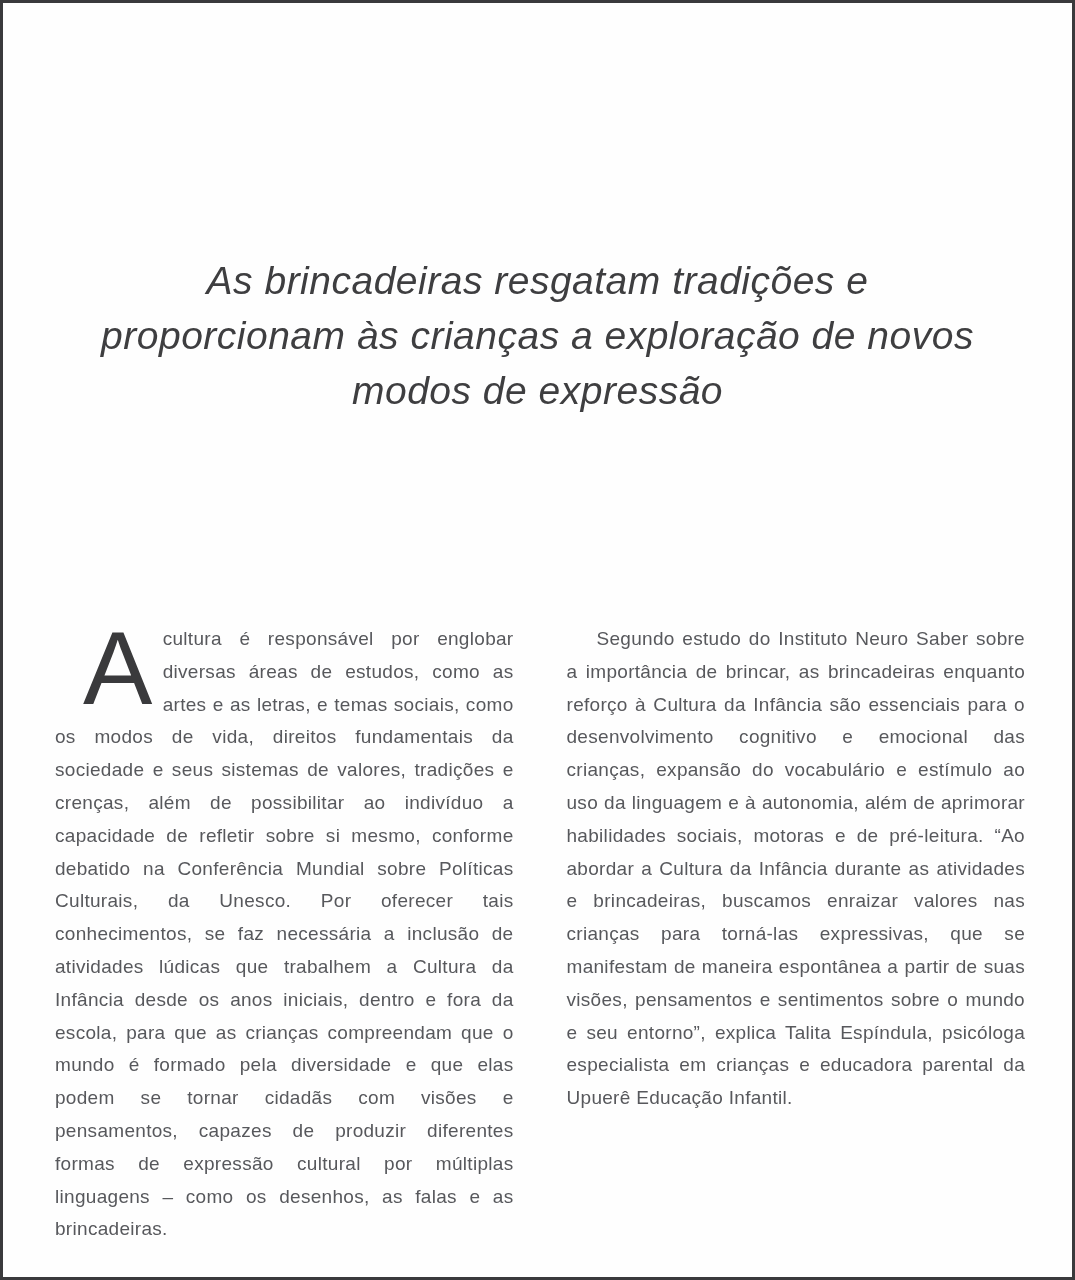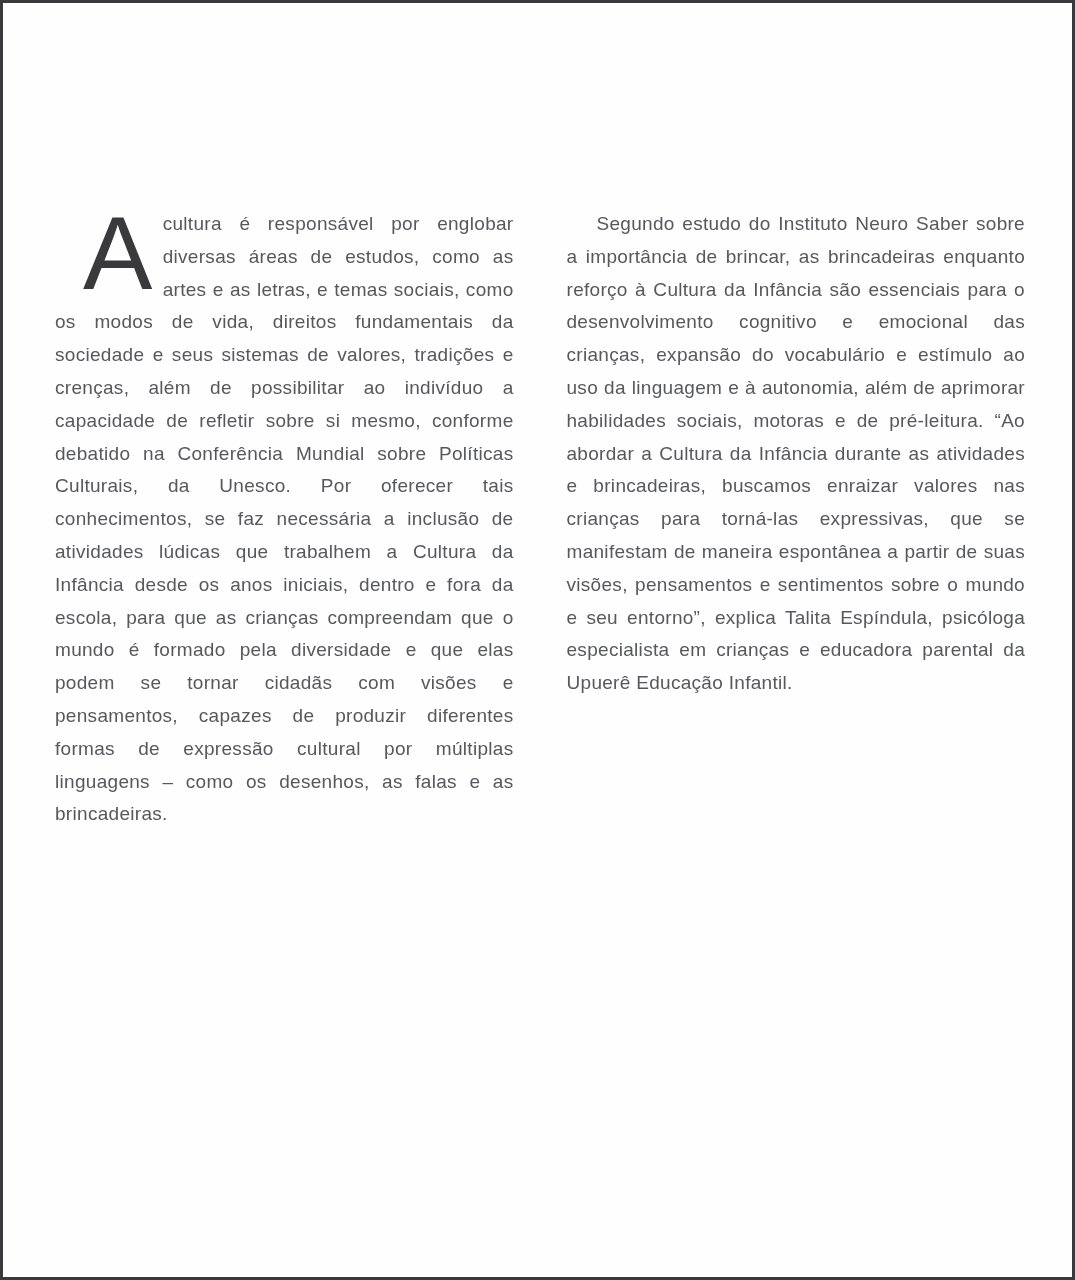--- a/index.html
+++ b/index.html
@@ -54,20 +54,25 @@
   }
   .indent-first {
     text-indent: 30px;
   }
 </style>
 </head>
 <body>
 
 <div class="page">
 
+  <h1 class="article-title">
+    <span style="display:block;">As brincadeiras resgatam tradições e</span>
+    <span style="display:block;">proporcionam às crianças a exploração de novos</span>
+    <span style="display:block;">modos de expressão</span>
+  </h1>
 
   <div class="columns">
 
     <div class="col">
       <p style="margin:0;">
         <span class="drop-cap">A</span><span>cultura é responsável por englobar diversas áreas de estudos, como as artes e as letras, e temas sociais, como os modos de vida, direitos fundamentais da sociedade e seus sistemas de valores, tradições e crenças, além de possibilitar ao indivíduo a capacidade de refletir sobre si mesmo, conforme debatido na Conferência Mundial sobre Políticas Culturais, da Unesco. Por oferecer tais conhecimentos, se faz necessária a inclusão de atividades lúdicas que trabalhem a Cultura da Infância desde os anos iniciais, dentro e fora da escola, para que as crianças compreendam que o mundo é formado pela diversidade e que elas podem se tornar cidadãs com visões e pensamentos, capazes de produzir diferentes formas de expressão cultural por múltiplas linguagens – como os desenhos, as falas e as brincadeiras.</span>
       </p>
     </div>
 
     <div class="col">

